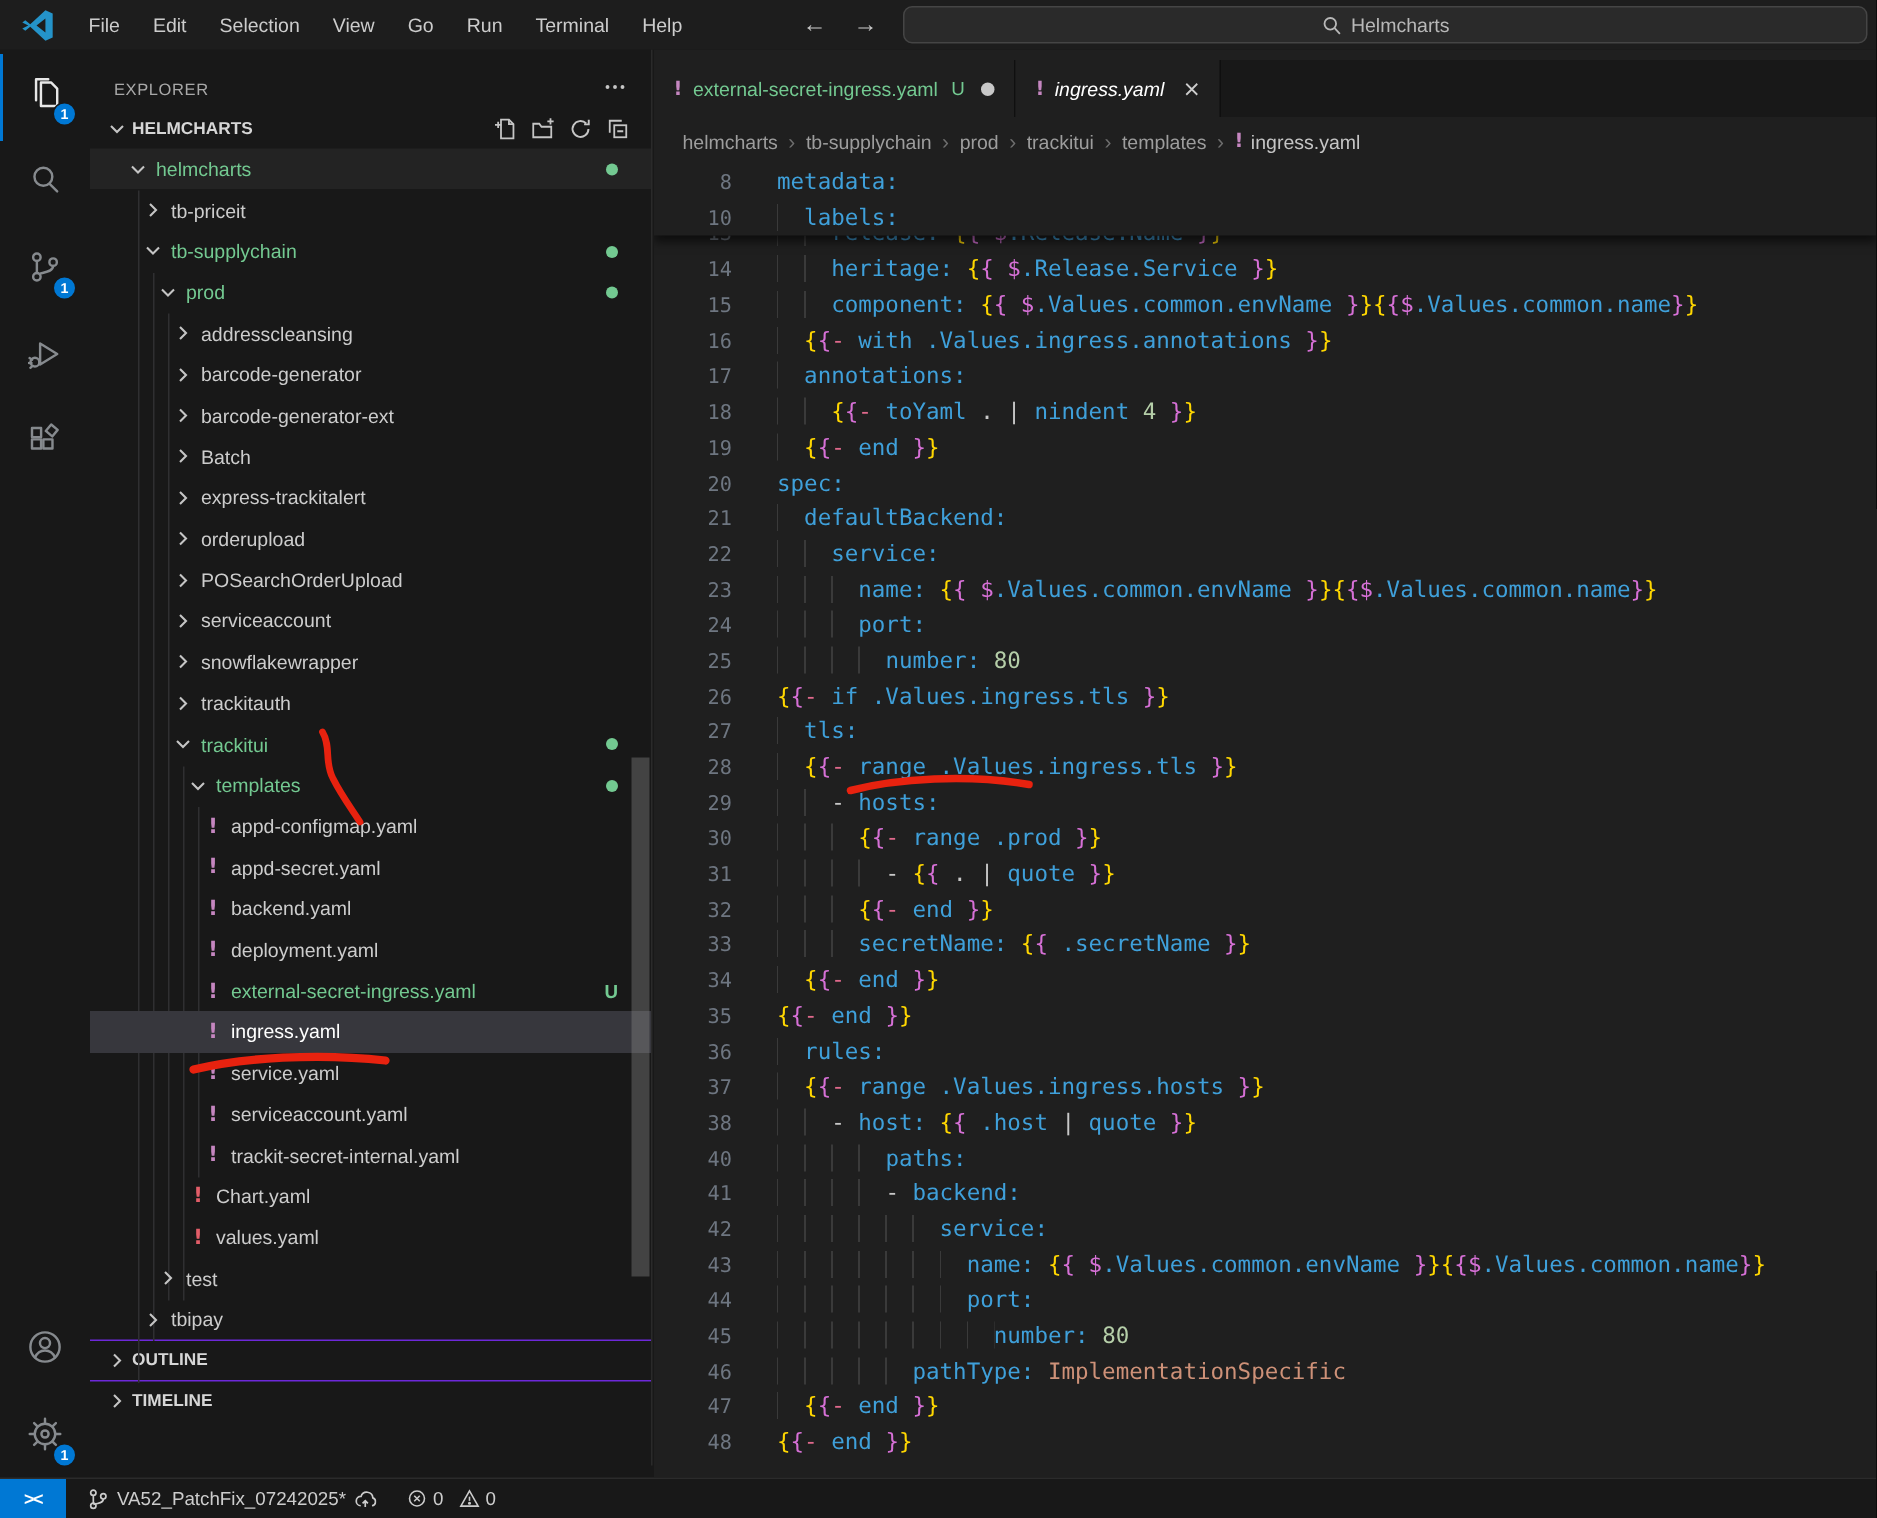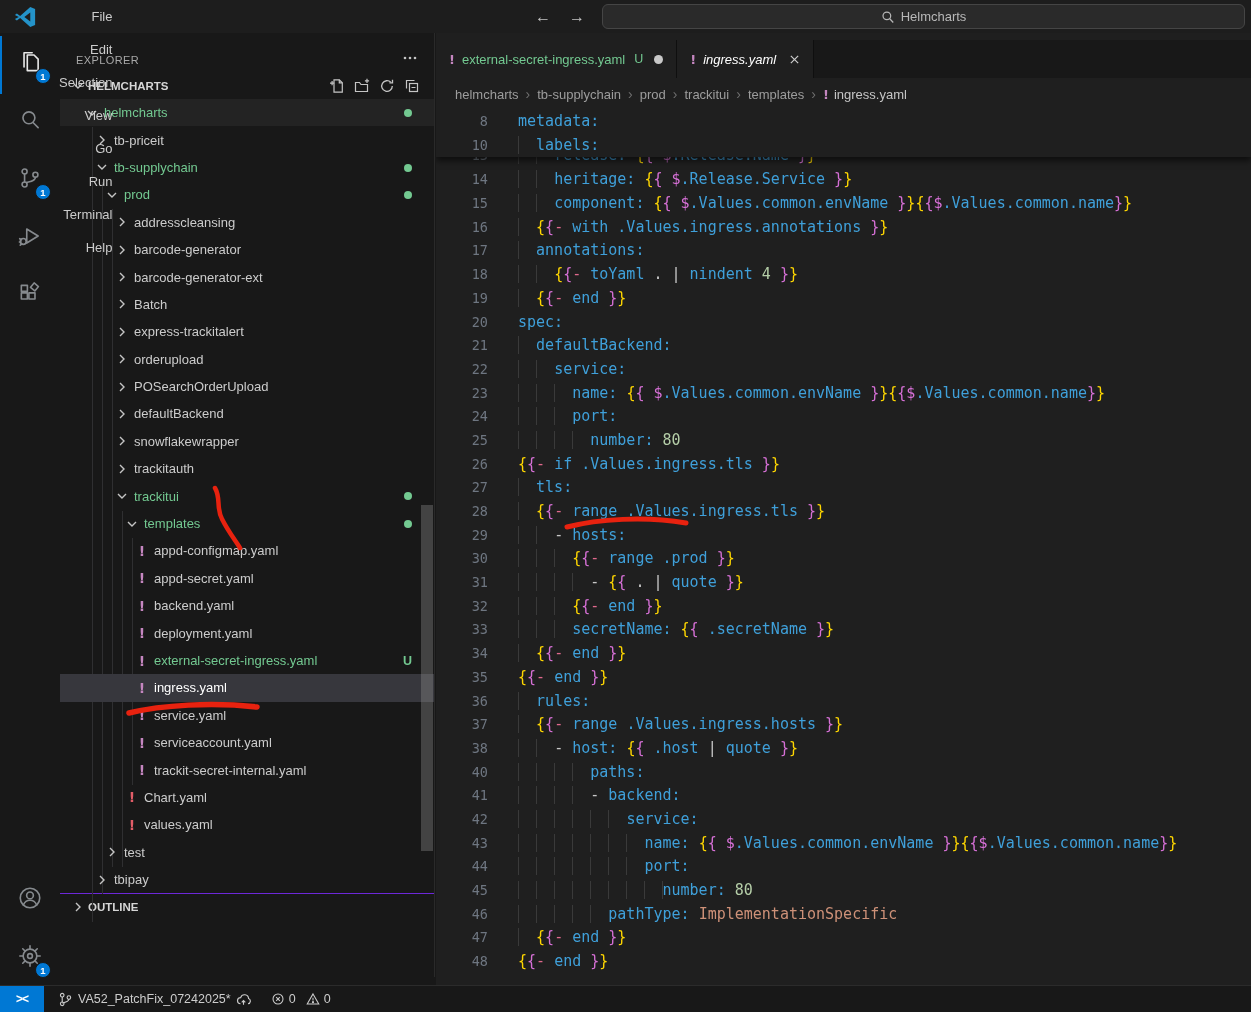--- a/index.html
+++ b/index.html
@@ -4,21 +4,21 @@
 <style>
   * { margin:0; padding:0; box-sizing:border-box; }
   html,body { background:#000; }
   .screen{ position:relative; width:1251px; height:1012px; overflow:hidden;
     background:#181818; font-family:"Liberation Sans", sans-serif; color:#cccccc; }
 
   
   .titlebar{ position:absolute; top:0; left:0; right:0; height:33px; background:#1d1d1d;
     display:flex; align-items:center; z-index:5; }
   .vslogo{ width:22px; height:22px; margin:0 12px 0 14px; display:flex; }
-  .menubar{ display:flex; align-items:flex-end; height:100%;flex-direction:column; }
+  .menubar{ display:flex; align-items:flex-start; height:100%; }
   .menu-item{ padding:0 11px; font-size:13px; color:#cccccc; line-height:33px; cursor:default; }
   .nav-arrow{ position:absolute; top:0; width:26px; text-align:center; font-size:16px;
     color:#c5c5c5; line-height:33px; }
   .nav-back{ left:530px; } .nav-fwd{ left:564px; }
   .searchbox{ position:absolute; left:602px; right:6px; top:4px; height:25px;
     background:#2a2a2a; border:1px solid #454545; border-radius:6px;
     display:flex; align-items:center; justify-content:center; gap:6px;
     font-size:13px; color:#b8b8b8; }
   .searchbox svg{ width:14px; height:14px; }
 
@@ -358,21 +358,21 @@
             </svg>
           </span>
           <span class="tree-label">POSearchOrderUpload</span>
         </div>
         <div class="tree-row" style="padding-left:54px">
           <span class="chev">
             <svg viewBox="0 0 16 16" fill="none" stroke="currentColor" stroke-width="1.4">
               <path d="M6 4l4 4-4 4"></path>
             </svg>
           </span>
-          <span class="tree-label">defaultBackend</span>
+          <span class="tree-label">serviceaccount</span>
         </div>
         <div class="tree-row" style="padding-left:54px">
           <span class="chev">
             <svg viewBox="0 0 16 16" fill="none" stroke="currentColor" stroke-width="1.4">
               <path d="M6 4l4 4-4 4"></path>
             </svg>
           </span>
           <span class="tree-label">snowflakewrapper</span>
         </div>
         <div class="tree-row" style="padding-left:54px">
@@ -464,20 +464,28 @@
         </div>
       </div>
 
     <div class="panel-row">
       <span class="chev">
         <svg viewBox="0 0 16 16" fill="none" stroke="currentColor" stroke-width="1.4">
             <path d="M6 4l4 4-4 4"></path>
           </svg>
       </span>
       <span>OUTLINE</span>
+    </div>
+    <div class="panel-row">
+      <span class="chev">
+        <svg viewBox="0 0 16 16" fill="none" stroke="currentColor" stroke-width="1.4">
+            <path d="M6 4l4 4-4 4"></path>
+          </svg>
+      </span>
+      <span>TIMELINE</span>
     </div>
     <div class="side-scrollbar"></div>
   </div>
 
   <div class="editor">
     <div class="tabbar" id="tabbar">
         <div class="tab git-green">
           <span class="yicon">!</span>
           <span class="tab-label">external-secret-ingress.yaml</span>
           <span class="tab-git">U</span>

